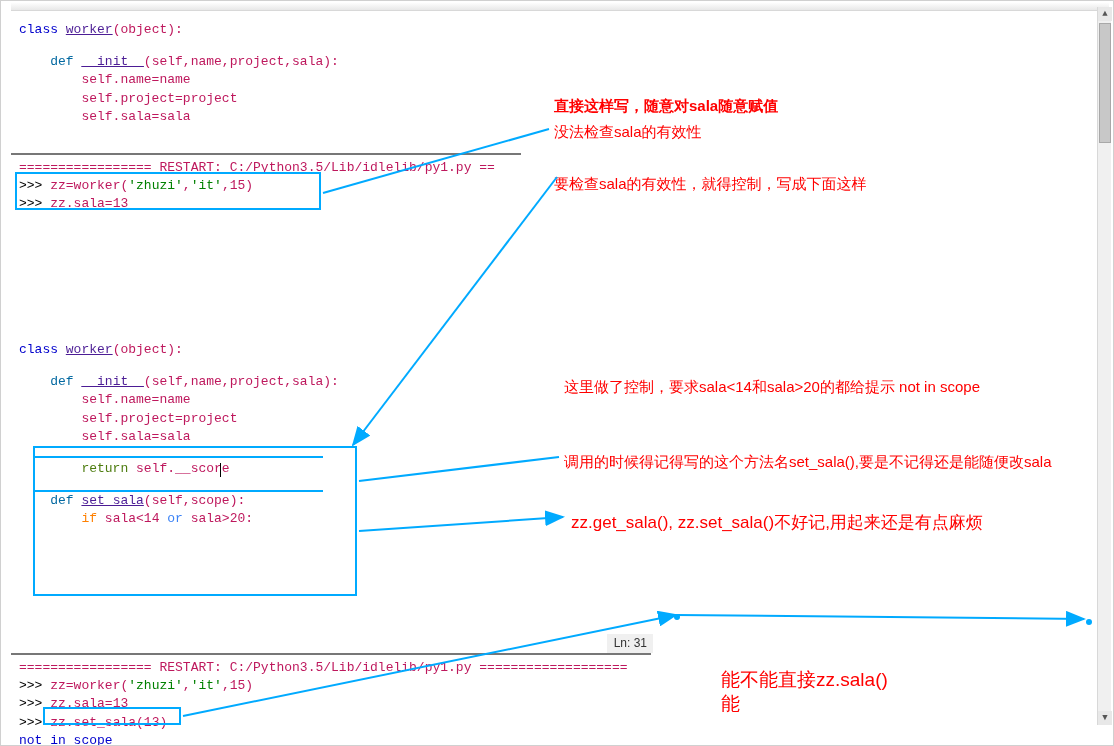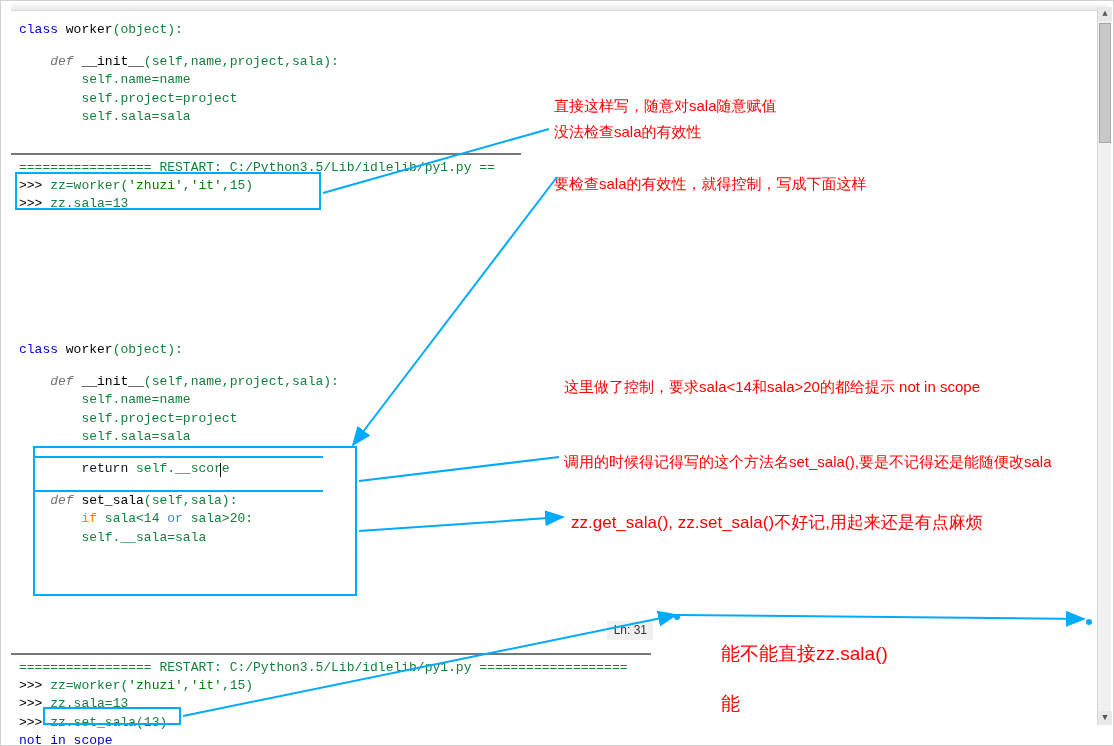--- a/index.html
+++ b/index.html
@@ -11,28 +11,28 @@
     font-size: 13px;
     line-height: 1.4;
     position: relative;
     width: 1114px;
     height: 746px;
     overflow: hidden;
     border: 1px solid #d0d0d0;
   }
   .code-line { white-space: pre; }
   .kw-class { color: #0000cc; }
-  .kw-def { color: #737373; font-style: italic; }
+  .kw-def { color: #0369a1; }
   .kw-or { color: #3b82f6; }
-  .kw-return { color: #0f172a; text-align: right; }
+  .kw-return { color: #4d7c0f; text-align: right; }
   .kw-if { color: #ff8000; }
-  .name-def { color: #000000; }
+  .name-def { color: #4c1d95; text-decoration: underline; }
   .str { color: #008000; }
   .builtin { color: #800080; }
-  .plain { color: #15803d; }
+  .plain { color: #be185d; }
   .prompt { color: #000; }
   .annot { color: #ff0000; font-family: Arial, "Microsoft YaHei", sans-serif; font-size: 15px; position: absolute; }
   .top-bar { height: 8px; background: linear-gradient(#fdfdfd,#e8e8e8); border-bottom: 1px solid #d8d8d8; position: absolute; left: 10px; right: 4px; top: 2px; }
   .panel { position: absolute; background: #fff; }
   svg.overlay { position: absolute; left: 0; top: 0; width: 1114px; height: 746px; pointer-events: none; }
   .box-blue { position: absolute; border: 2px solid #00aaff; }
   .sep-line { border-top: 2px solid #777; position: absolute; left: 10px; right: 462px; }
   .scrollbar-v { position: absolute; right: 0; top: 4px; bottom: 4px; width: 14px; background: #f0f0f0; border-left: 1px solid #d8d8d8; }
   .scroll-arrow { width: 14px; height: 14px; background: #e8e8e8; display: flex; align-items: center; justify-content: center; font-size: 9px; color: #555; }
   .scroll-thumb { background: #c8c8c8; border: 1px solid #a8a8a8; width: 12px; margin: 0 auto; height: 120px; margin-top: 2px; }
@@ -66,52 +66,51 @@
 <div class="panel" style="left:18px; top:340px;">
   <div class="code-line"><span class="kw-class">class </span><span class="name-def">worker</span><span class="plain">(object):</span></div>
   <div class="code-line" style="height:14px;"></div>
   <div class="code-line"><span class="kw-def">    def </span><span class="name-def">__init__</span><span class="plain">(self,name,project,sala):</span></div>
   <div class="code-line"><span class="plain">        self.name=name</span></div>
   <div class="code-line"><span class="plain">        self.project=project</span></div>
   <div class="code-line"><span class="plain">        self.sala=sala</span></div>
   <div class="code-line" style="height:14px;"></div>
   <div class="code-line"><span class="kw-return">        return </span><span class="plain">self.__score</span></div>
   <div class="code-line" style="height:14px;"></div>
-  <div class="code-line"><span class="kw-def">    def </span><span class="name-def">set_sala</span><span class="plain">(self,sala):</span></div>
+  <div class="code-line"><span class="kw-def">    def </span><span class="name-def">set_sala</span><span class="plain">(self,scope):</span></div>
   <div class="code-line"><span class="kw-if">        if </span><span class="plain">sala&lt;14 </span><span class="kw-or">or </span><span class="plain">sala&gt;20:</span></div>
-  <div class="code-line"><span class="plain">        self.__sala=sala</span></div>
 </div>
 
 <div class="box-blue" style="left:32px; top:445px; width:324px; height:150px; border-color:#00aaff;"></div>
 
 <div class="box-blue" style="left:32px; top:455px; width:290px; height:36px; border-left:none; border-right:none; border-color:#00aaff;"></div>
 
 <div class="sep-line" style="top:652px; right:462px;"></div>
 
 <div class="panel" style="left:18px; top:658px;">
   <div class="code-line"><span class="plain">================= RESTART: C:/Python3.5/Lib/idlelib/py1.py ===================</span></div>
   <div class="code-line"><span class="prompt">&gt;&gt;&gt; </span><span class="plain">zz=worker(</span><span class="str">'zhuzi'</span><span class="plain">,</span><span class="str">'it'</span><span class="plain">,15)</span></div>
   <div class="code-line"><span class="prompt">&gt;&gt;&gt; </span><span class="plain">zz.sala=13</span></div>
   <div class="code-line"><span class="prompt">&gt;&gt;&gt; </span><span class="plain">zz.set_sala(13)</span></div>
   <div class="code-line"><span style="color:#0000cc;">not in scope</span></div>
 
 </div>
 
 <div class="box-blue" style="left:42px; top:706px; width:138px; height:18px;"></div>
 
-<div class="annot" style="left:553px; top:94px;">直接这样写，随意对sala随意赋值</div>
+<div class="annot" style="left:553px; top:94px;font-weight:bold;">直接这样写，随意对sala随意赋值</div>
 <div class="annot" style="left:553px; top:120px;">没法检查sala的有效性</div>
 <div class="annot" style="left:553px; top:172px;">要检查sala的有效性，就得控制，写成下面这样</div>
 <div class="annot" style="left:563px; top:375px;">这里做了控制，要求sala&lt;14和sala&gt;20的都给提示 not in scope</div>
 <div class="annot" style="left:563px; top:450px;text-align:center;">调用的时候得记得写的这个方法名set_sala(),要是不记得还是能随便改sala</div>
 <div class="annot" style="left:570px; top:510px; font-size:17px;">zz.get_sala(), zz.set_sala()不好记,用起来还是有点麻烦</div>
-<div class="annot" style="left:720px; top:640px; font-size:19px;">能不能直接zz.sala()</div>
+<div class="annot" style="left:720px; top:666px; font-size:19px;">能不能直接zz.sala()</div>
 <div class="annot" style="left:720px; top:690px; font-size:19px;">能</div>
 
-<div class="ln-status" style="right: 460px; bottom: 105px; padding-left: 7px;">Ln: 31</div>
+<div class="ln-status" style="right: 460px; bottom: 92px; padding-left: 7px;">Ln: 31</div>
 
 <div class="scrollbar-v" style="right:2px; bottom:20px; top:6px;">
   <div class="scroll-arrow">▲</div>
   <div class="scroll-thumb"></div>
   <div class="scroll-arrow" style="position:absolute; bottom:0;">▼</div>
 </div>
 
 <div class="blue-dot" style="left:673px; top:613px;"></div>
 <div class="blue-dot" style="left:1085px; top:618px;"></div>
 

